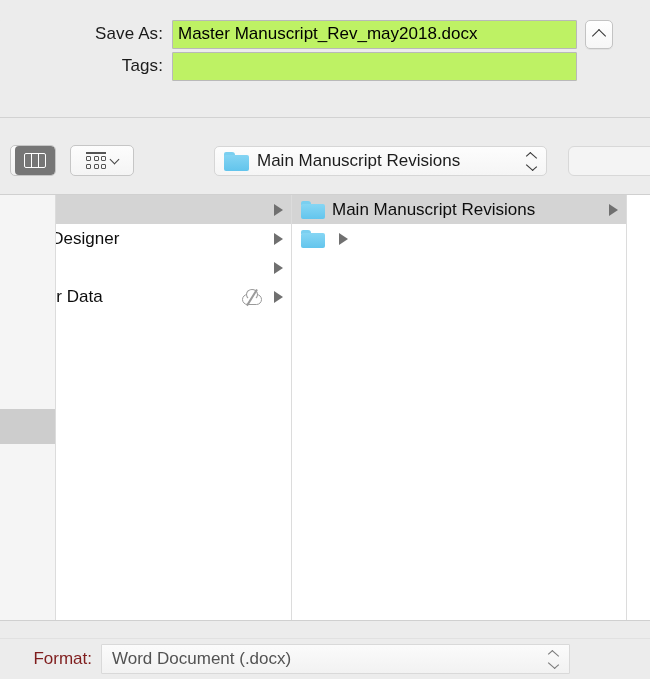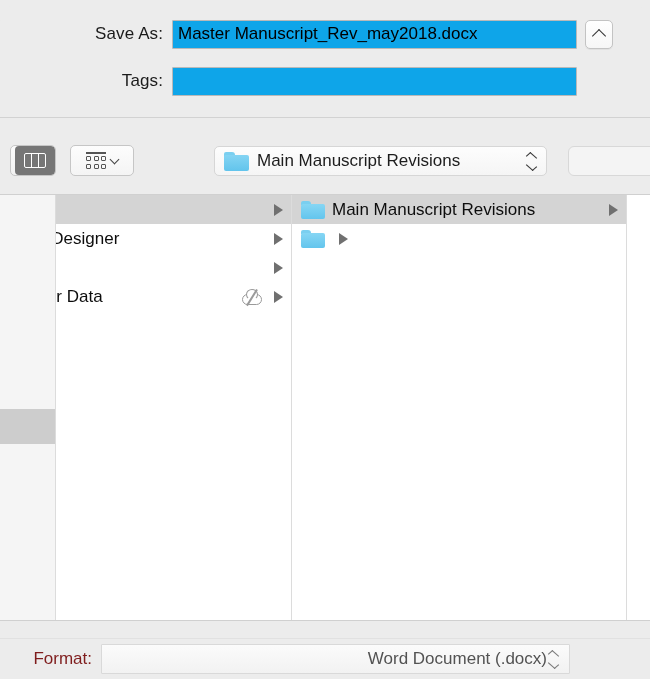--- a/index.html
+++ b/index.html
@@ -32,34 +32,34 @@
 
   .form-row {
     position: absolute;
     left: 0;
     width: 650px;
     height: 32px;
     display: flex;
     align-items: center;
   }
   .form-row.saveas { top: 18px; }
-  .form-row.tags   { top: 65px; }
+  .form-row.tags   { top: 50px; }
 
   .field-label {
     width: 172px;
     text-align: right;
     padding-right: 9px;
     font-size: 17px;
     color: #1b1b1b;
     letter-spacing: 0.1px;
   }
 
   .text-field {
     height: 29px;
-    background: #0ea5e9;
+    background: #bef264;
     border: 1px solid #b9b9b9;
     border-radius: 1px;
     display: flex;
     align-items: center;
     padding: 0 5px;
     font-size: 17px;
     color: #000000;
     white-space: nowrap;
     overflow: hidden;
     text-align: right;
@@ -389,21 +389,20 @@
     color: #7f1d1d;
   }
   .format-popup {
     width: 469px; height: 30px;
     background: linear-gradient(#fbfbfb, #f2f2f2);
     border: 1px solid #d9d9d9;
     border-radius: 1px;
     display: flex;
     align-items: center;
     padding: 0 10px;
-    text-align: right;
   }
   .format-value {
     flex: 1;
     font-size: 17px;
     color: #535353;
     white-space: nowrap;
     overflow: hidden;
   }
   .updown.gray .u, .updown.gray .d {
     border-left-color: #7b7b7b;

